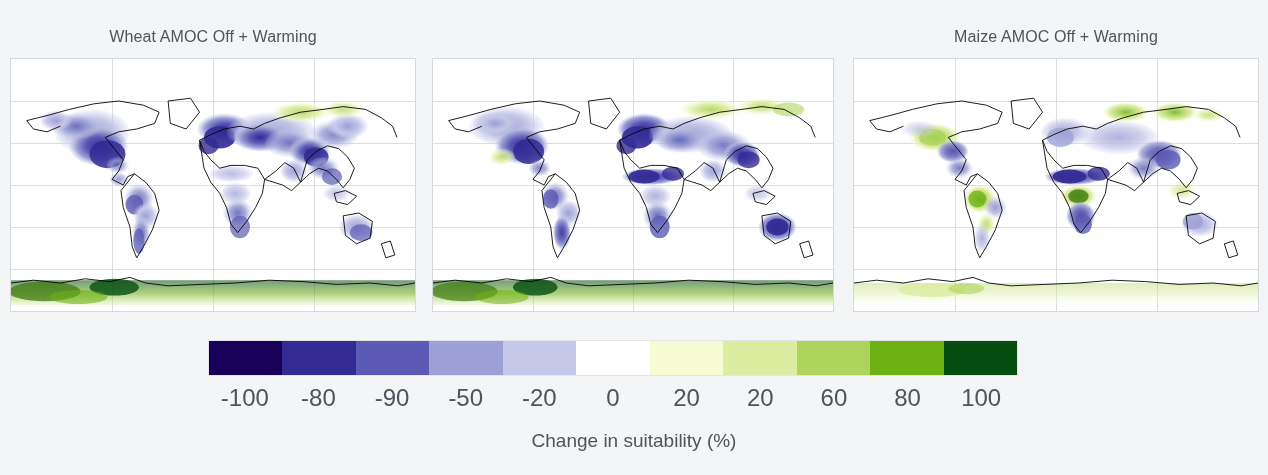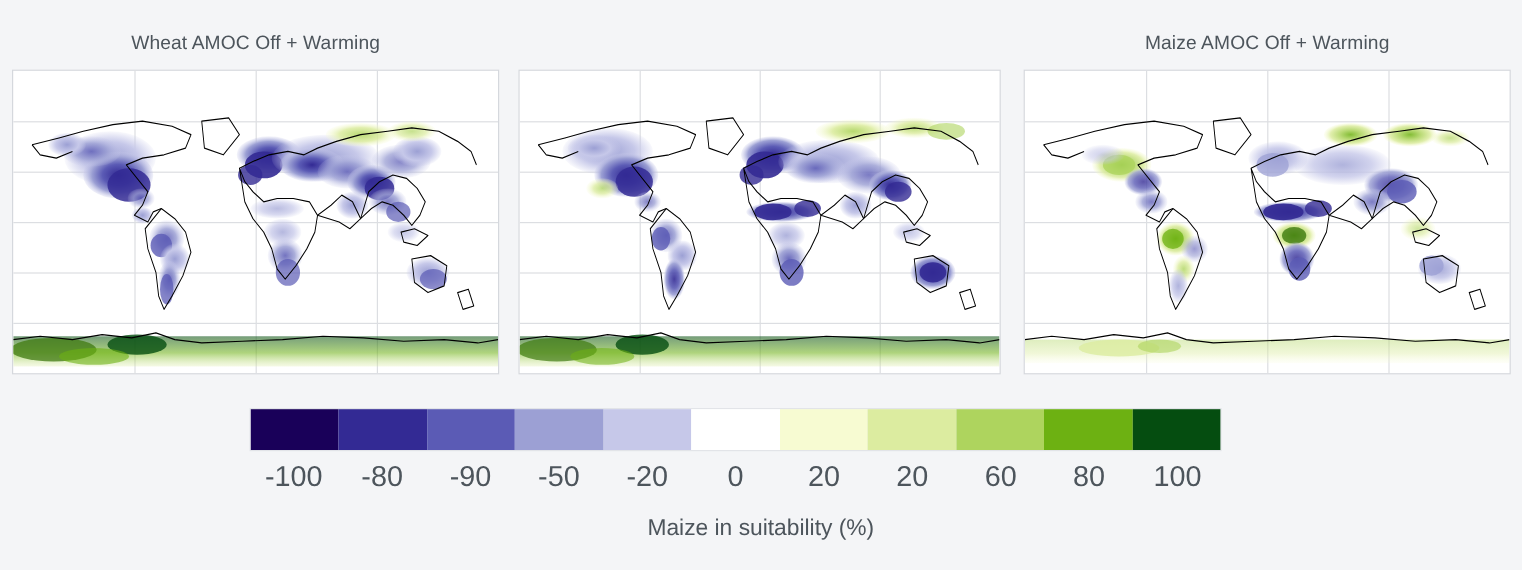--- a/index.html
+++ b/index.html
@@ -439,15 +439,15 @@
       <div class="tick-lab" style="left: 31.8182%;">-50</div>
       <div class="tick-lab" style="left: 40.9091%;">-20</div>
       <div class="tick-lab" style="left: 50%;">0</div>
       <div class="tick-lab" style="left: 59.0909%;">20</div>
       <div class="tick-lab" style="left: 68.1818%;">20</div>
       <div class="tick-lab" style="left: 77.2727%;">60</div>
       <div class="tick-lab" style="left: 86.3636%;">80</div>
       <div class="tick-lab" style="left: 95.4545%; text-align: center;">100</div>
     </div>
 
-  <div class="cbar-label">Maize in suitability (%)</div>
+  <div class="cbar-label">Change in suitability (%)</div>
 
 </div>
 
 </body></html>

